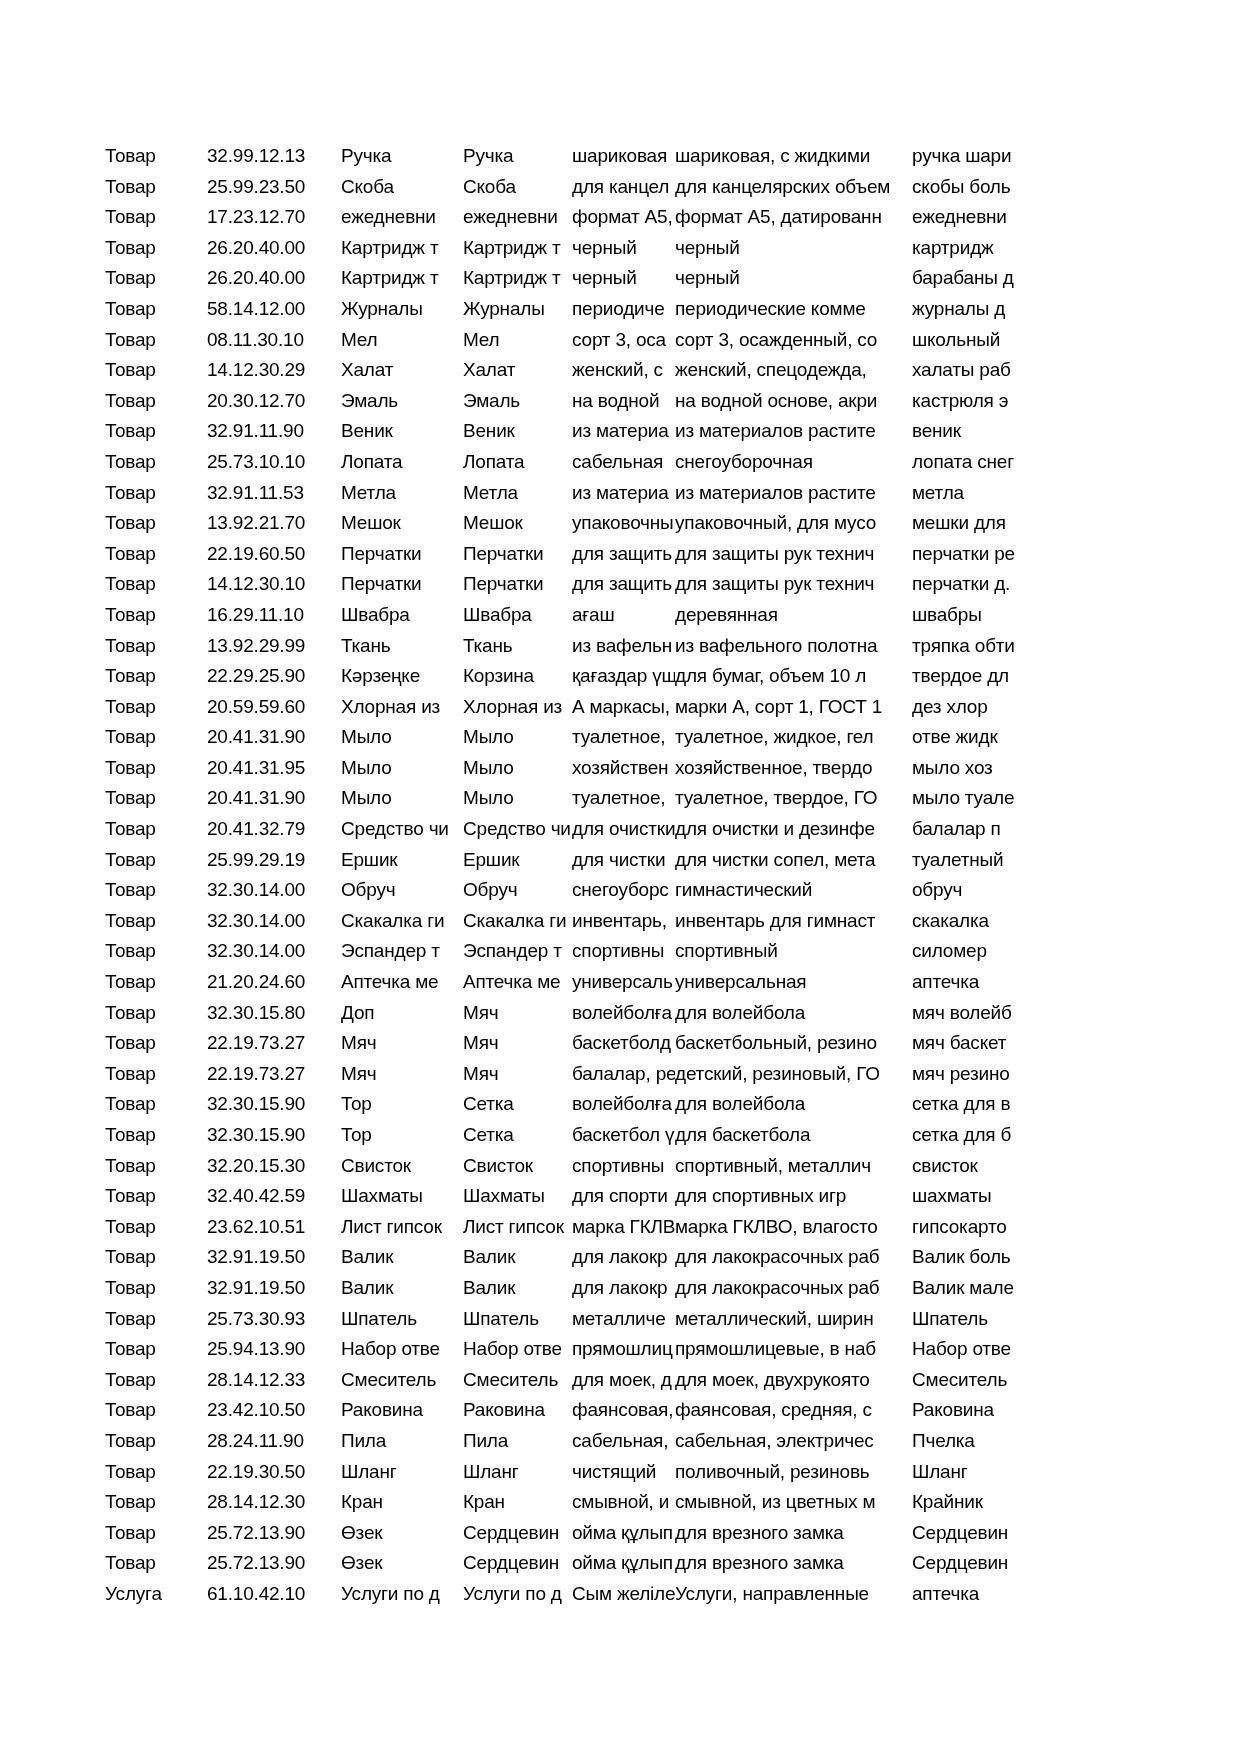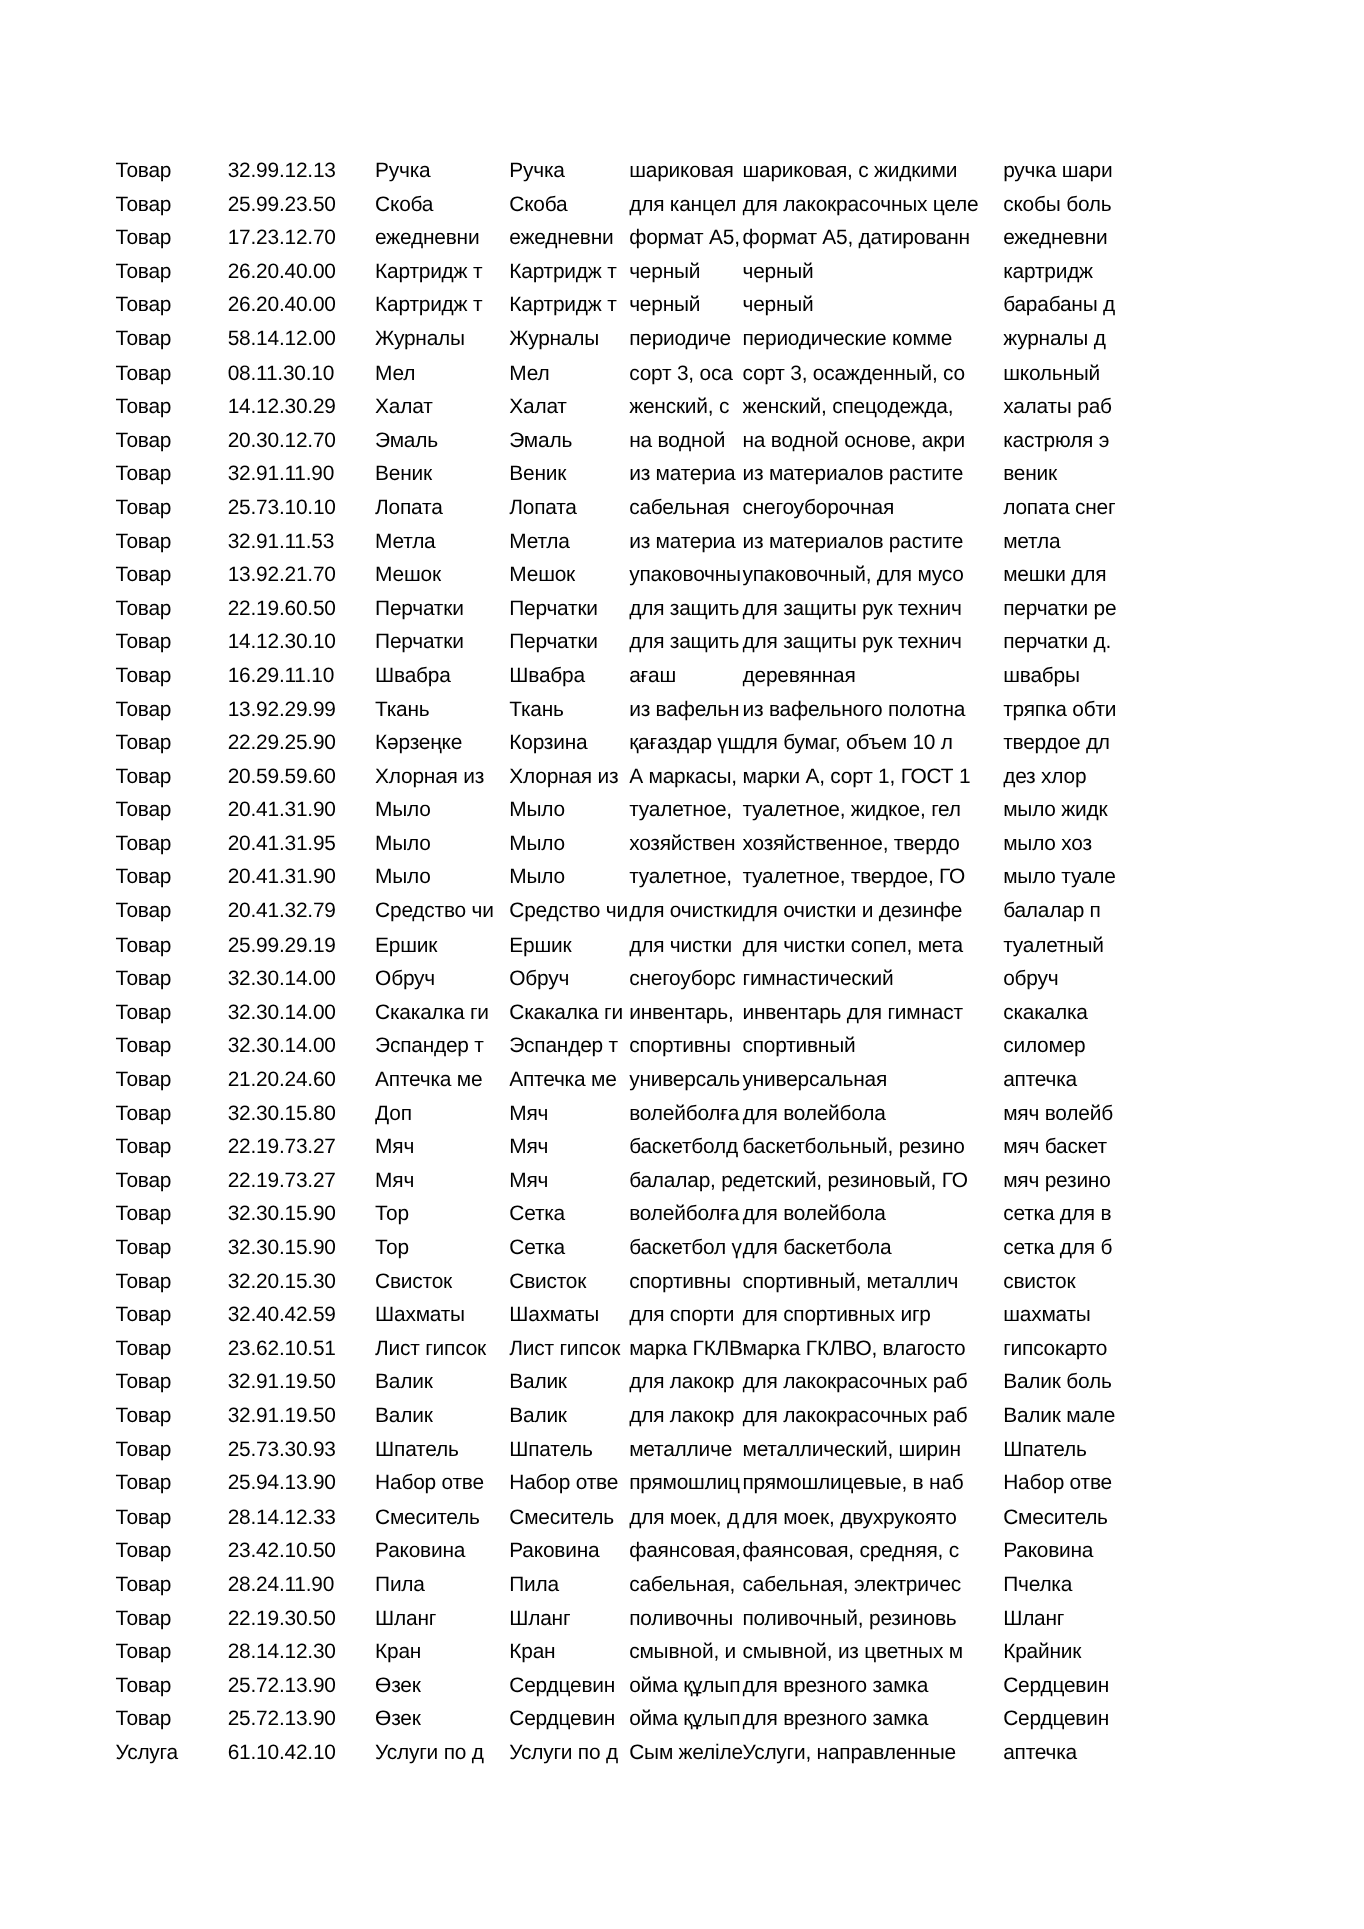--- a/index.html
+++ b/index.html
@@ -44,21 +44,21 @@
     <span class="cell c5">шариковая, с жидкими</span>
     <span class="cell c6">ручка шари</span>
   </div>
 
   <div class="trow">
     <span class="cell c0">Товар</span>
     <span class="cell c1">25.99.23.50</span>
     <span class="cell c2">Скоба</span>
     <span class="cell c3">Скоба</span>
     <span class="cell c4">для канцел</span>
-    <span class="cell c5">для лакокрасочных целе</span>
+    <span class="cell c5">для канцелярских объем</span>
     <span class="cell c6">скобы боль</span>
   </div>
 
   <div class="trow">
     <span class="cell c0">Товар</span>
     <span class="cell c1">17.23.12.70</span>
     <span class="cell c2">ежедневни</span>
     <span class="cell c3">ежедневни</span>
     <span class="cell c4">формат А5,</span>
     <span class="cell c5">формат А5, датированн</span>
@@ -225,21 +225,21 @@
     <span class="cell c6">дез хлор</span>
   </div>
 
   <div class="trow">
     <span class="cell c0">Товар</span>
     <span class="cell c1">20.41.31.90</span>
     <span class="cell c2">Мыло</span>
     <span class="cell c3">Мыло</span>
     <span class="cell c4">туалетное,</span>
     <span class="cell c5">туалетное, жидкое, гел</span>
-    <span class="cell c6">мыло жидк</span>
+    <span class="cell c6">отве жидк</span>
   </div>
 
   <div class="trow">
     <span class="cell c0">Товар</span>
     <span class="cell c1">20.41.31.95</span>
     <span class="cell c2">Мыло</span>
     <span class="cell c3">Мыло</span>
     <span class="cell c4">хозяйствен</span>
     <span class="cell c5">хозяйственное, твердо</span>
     <span class="cell c6">мыло хоз</span>
@@ -463,21 +463,21 @@
     <span class="cell c4">сабельная,</span>
     <span class="cell c5">сабельная, электричес</span>
     <span class="cell c6">Пчелка</span>
   </div>
 
   <div class="trow">
     <span class="cell c0">Товар</span>
     <span class="cell c1">22.19.30.50</span>
     <span class="cell c2">Шланг</span>
     <span class="cell c3">Шланг</span>
-    <span class="cell c4">поливочны</span>
+    <span class="cell c4">чистящий</span>
     <span class="cell c5">поливочный, резиновь</span>
     <span class="cell c6">Шланг</span>
   </div>
 
   <div class="trow">
     <span class="cell c0">Товар</span>
     <span class="cell c1">28.14.12.30</span>
     <span class="cell c2">Кран</span>
     <span class="cell c3">Кран</span>
     <span class="cell c4">смывной, и</span>

